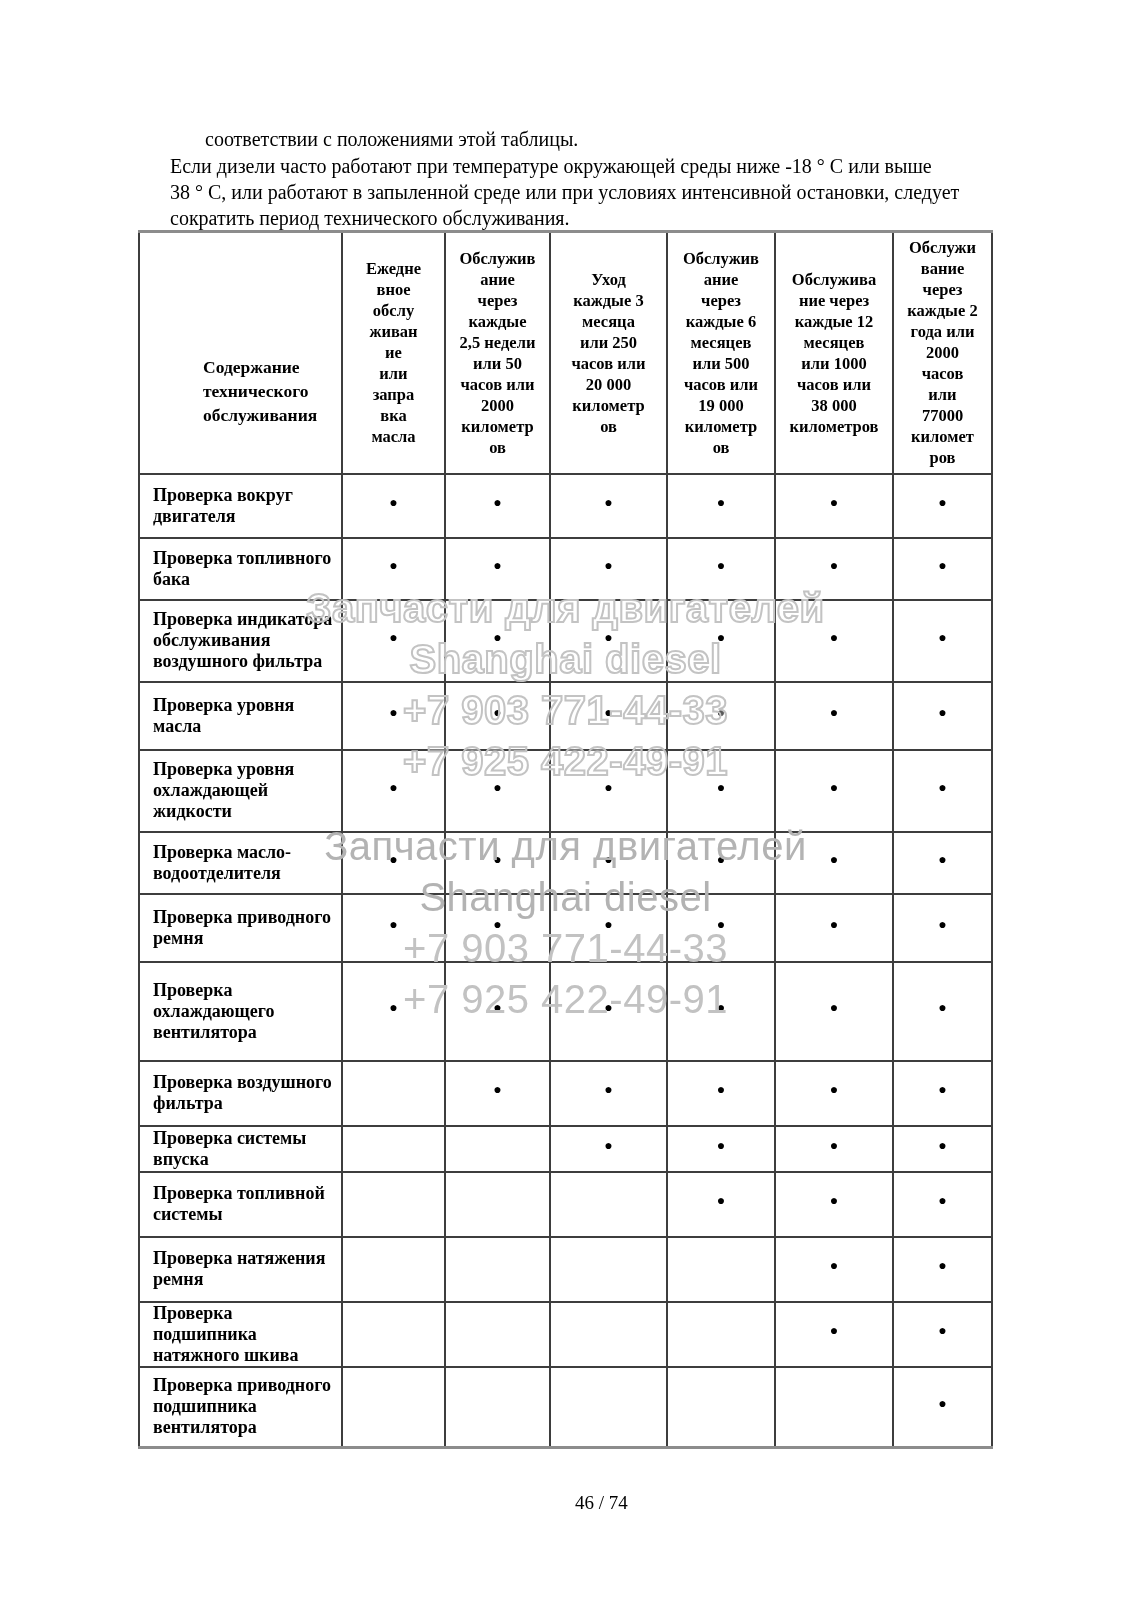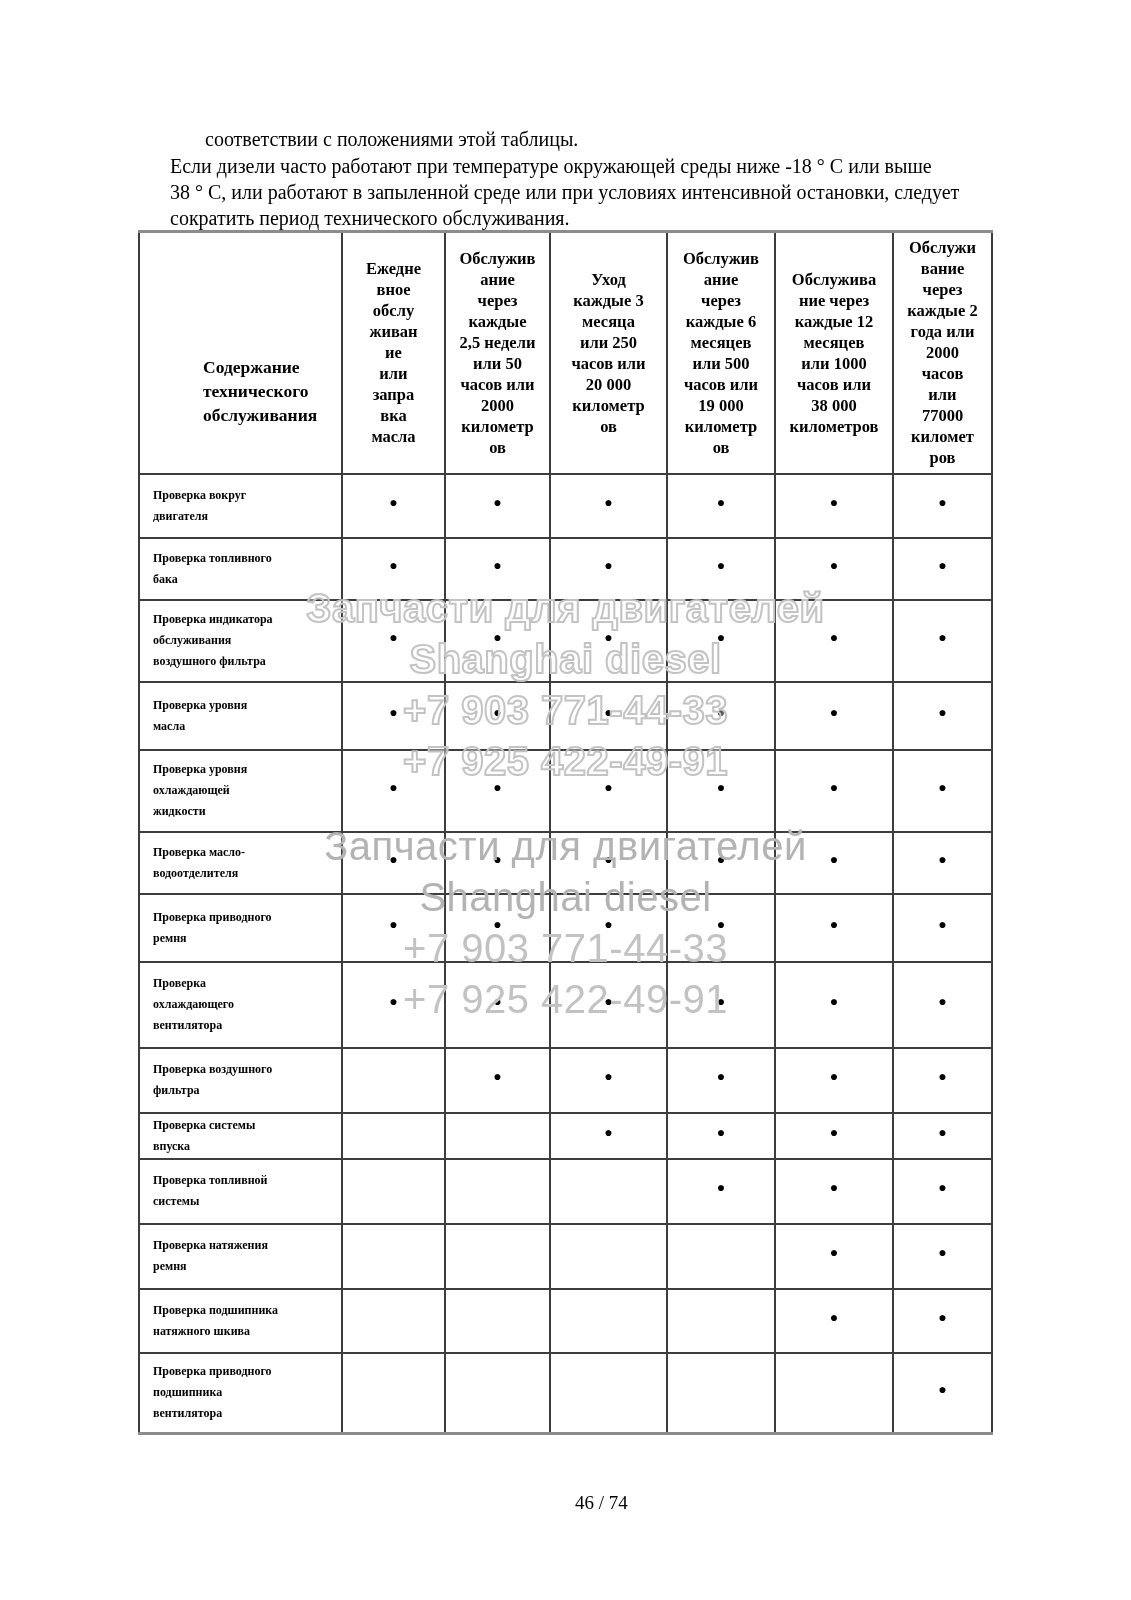--- a/index.html
+++ b/index.html
@@ -58,21 +58,21 @@
   }
   .mtable th.first {
     text-align: left;
     vertical-align: top;
     padding-left: 63px;
     padding-top: 122px;
     line-height: 24px;
     font-size: 17.5px;
   }
   .mtable td.label {
-    font-size: 12px;
+    font-size: 18px;
     font-weight: bold;
     vertical-align: middle;
     white-space: pre-line;
     line-height: 21px;
     padding-left: 13px;
     padding-right: 4px;
   }
   .mtable td.dot {
     text-align: center;
     vertical-align: middle;
@@ -260,21 +260,21 @@
       <tr style="height:68px">
         <td class="label">Проверка приводного
 ремня</td>
         <td class="dot"><span>●</span></td>
         <td class="dot"><span>●</span></td>
         <td class="dot"><span>●</span></td>
         <td class="dot"><span>●</span></td>
         <td class="dot"><span>●</span></td>
         <td class="dot"><span>●</span></td>
       </tr>
-      <tr style="height:86px">
+      <tr style="height:99px">
         <td class="label">Проверка
 охлаждающего
 вентилятора</td>
         <td class="dot"><span>●</span></td>
         <td class="dot"><span>●</span></td>
         <td class="dot"><span>●</span></td>
         <td class="dot"><span>●</span></td>
         <td class="dot"><span>●</span></td>
         <td class="dot"><span>●</span></td>
       </tr>

